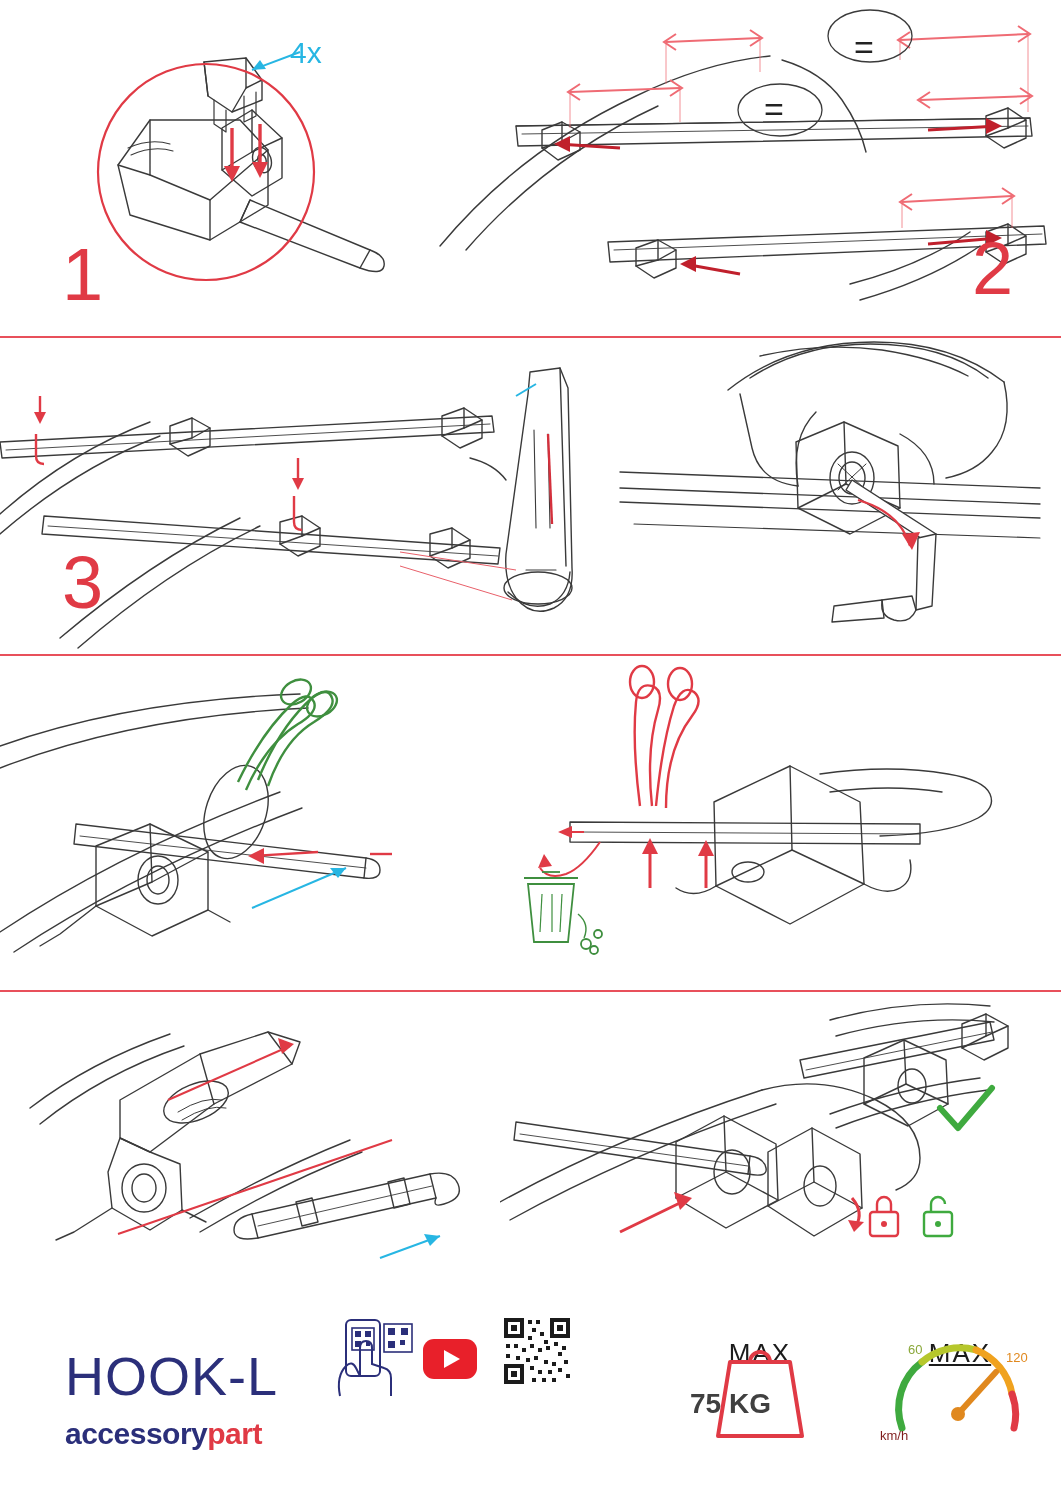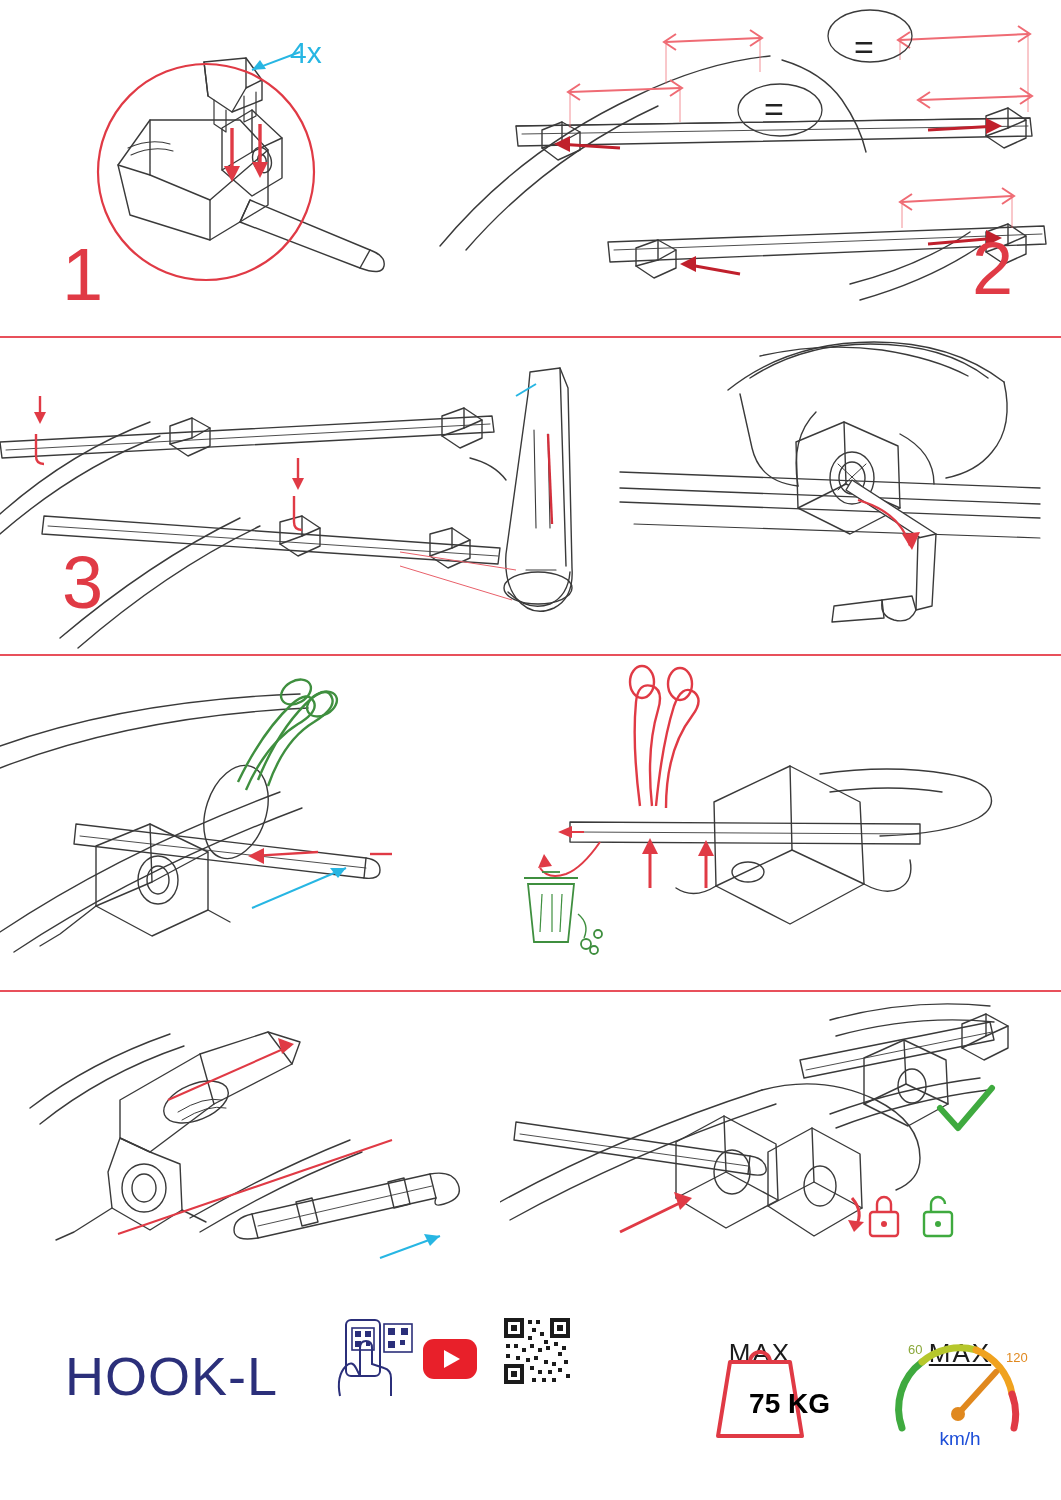--- a/index.html
+++ b/index.html
@@ -31,22 +31,22 @@
   .brand .accessory .part{color:#e03a45;}
   .partners{position:absolute;left:285px;top:125px;font-size:27px;color:#6b6b6b;letter-spacing:1px;}
   .partners span{margin-right:36px;}
   .partners .mdak{color:#5c5c5c;font-weight:700;}
   .partners .ipqi{color:#9a9a9a;font-style:italic;}
   .partners .apline{color:#2b2f7a;}
 
   .maxweight{position:absolute;left:680px;top:22px;width:140px;text-align:center;}
   .maxspeed{position:absolute;left:870px;top:22px;width:160px;text-align:center;text-decoration:underline;}
   .maxcap{font-size:26px;letter-spacing:2px;color:#1b1b1b;margin-top:6px;}
-  .kgtxt{position:absolute;left:0;top:60px;width:140px;text-align:right;font-size:28px;color:#000000;font-weight:700;}
-  .kmh{position:absolute;left:0;top:96px;width:160px;text-align:center;font-size:19px;color:#1d4ed8;}
+  .kgtxt{position:absolute;left:0;top:60px;width:140px;text-align:left;font-size:28px;color:#404040;font-weight:700;}
+  .kmh{position:absolute;left:0;top:96px;width:160px;text-align:left;font-size:13px;color:#7f1d1d;}
 </style>
 </head>
 <body>
 
 <div class="sheet">
 
   <div class="rule" style="top:336px;"></div>
   <div class="rule" style="top:654px;"></div>
   <div class="rule" style="top:990px;"></div>
 
@@ -497,20 +497,21 @@
         <path d="M440 116 L458 136 L492 96"></path>
       </g>
     </svg>
 
   </div>
 
   <div class="footer">
 
     <div class="brand">
       <div class="hookl">HOOK-L</div>
+      <div class="accessory"><span>accessory</span><span class="part">part</span></div>
     </div>
 
     <svg style="left:318px;top:8px;" width="90" height="86" viewBox="0 0 90 86">
       <rect x="18" y="2" width="34" height="56" rx="5" fill="none" stroke="#2b2f7a" stroke-width="2"></rect>
       <rect x="24" y="10" width="22" height="22" fill="none" stroke="#2b2f7a" stroke-width="1.6"></rect>
       <rect x="27" y="13" width="6" height="6" fill="#2b2f7a"></rect>
       <rect x="37" y="13" width="6" height="6" fill="#2b2f7a"></rect>
       <rect x="27" y="23" width="6" height="6" fill="#2b2f7a"></rect>
       <rect x="38" y="24" width="4" height="4" fill="#2b2f7a"></rect>
       <rect x="56" y="6" width="28" height="28" fill="none" stroke="#2b2f7a" stroke-width="1.6"></rect>

